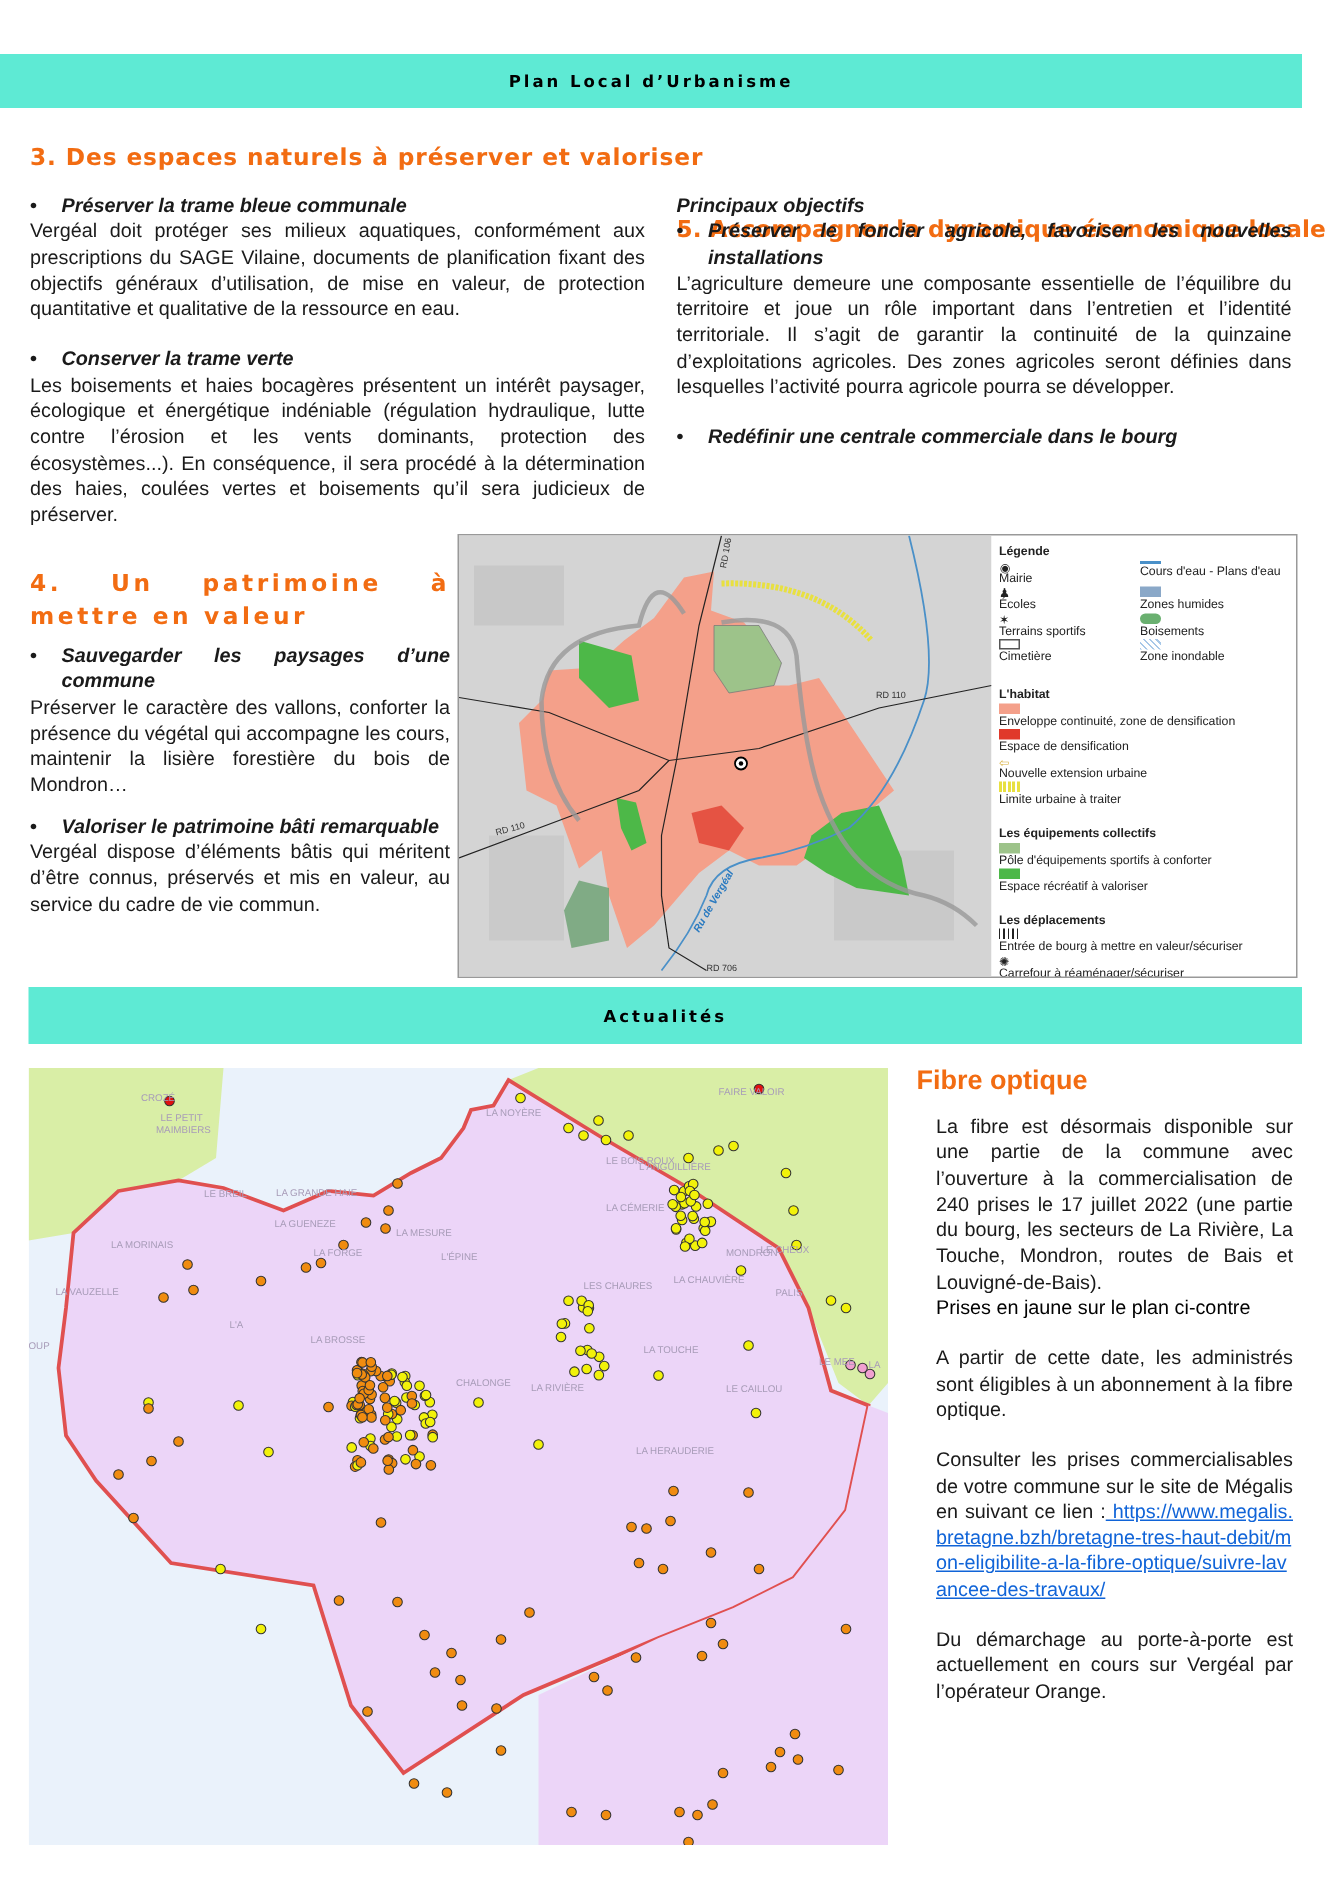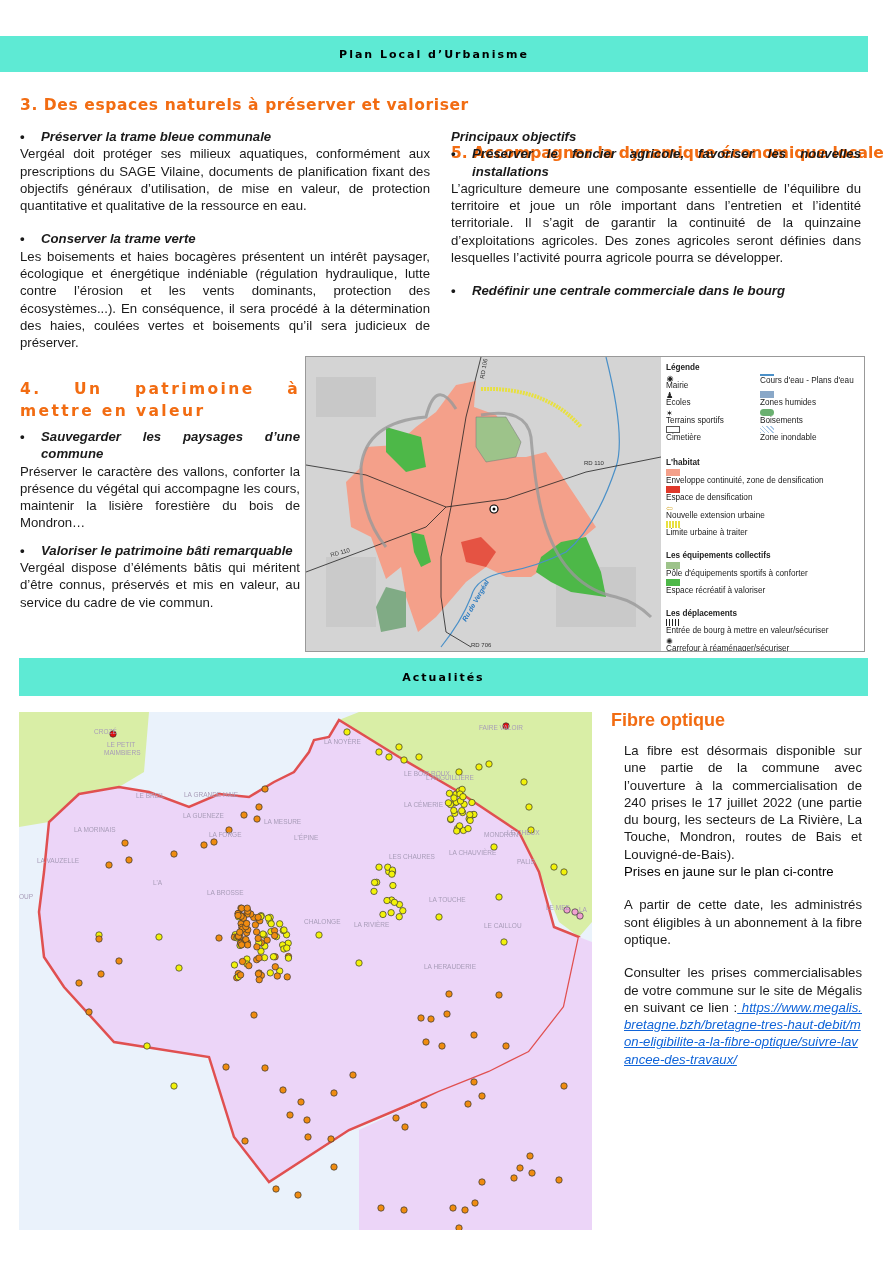--- a/index.html
+++ b/index.html
@@ -7,21 +7,21 @@
   .banner{position:absolute;background:#5eead4;color:#000;font-weight:bold;font-size:11px;letter-spacing:2px;display:flex;align-items:center;justify-content:center;font-family:"DejaVu Sans",sans-serif;}
   .b1{left:0;top:36px;width:868px;height:36px;}
   .b2{left:19px;top:658px;width:849px;height:38px;}
   h2{margin:0;color:#f26c12;font-size:15.5px;font-weight:bold;font-family:"DejaVu Sans",sans-serif;position:absolute;}
   .para{position:absolute;font-size:13.2px;line-height:17.3px;text-align:justify;}
   .para p{margin:0;}
   .bul{font-weight:bold;font-style:italic;display:flex;}
   .bul .dot{width:21px;flex:none;font-style:normal;}
   .gap{height:16px;}
   .blue{color:#000000;}
-  .link{color:#1064d8;text-decoration:underline;font-style:italic;}
+  .link{color:#1064d8;text-decoration:underline;}
   .mapbox{position:absolute;overflow:hidden;}
   .legend{position:absolute;left:665px;top:358px;width:205px;font-size:8.2px;line-height:10.6px;color:#222;}
   .legend .lh{font-weight:bold;margin-top:2px;}
   .lg-row{display:flex;flex-direction:column;}
   .sw{width:14px;height:7px;margin-right:6px;flex:none;display:inline-block;}
   .two{display:grid;grid-template-columns:94px 110px;}
 </style>
 </head>
 <body>
 
@@ -469,13 +469,14 @@
 
 <h2 style="left:611px;top:710px;font-size:18px;font-family:'Liberation Sans',sans-serif;">Fibre optique</h2>
 <div class="para" style="left:611px;top:742px;width:238px;margin-left:13px;">
   <p>La fibre est désormais disponible sur une partie de la commune avec l’ouverture à la commercialisation de 240 prises le 17 juillet 2022 (une partie du bourg, les secteurs de La Rivière, La Touche, Mondron, routes de Bais et Louvigné-de-Bais).</p>
   <p class="blue" style="text-align:left">Prises en jaune sur le plan ci-contre</p>
   <div class="gap"></div>
   <p>A partir de cette date, les administrés sont éligibles à un abonnement à la fibre optique.</p>
   <div class="gap"></div>
   <p><span>Consulter les prises commercialisables de votre commune sur le site de Mégalis en suivant ce lien :</span><a class="link" style="word-break:break-all"> https://www.megalis.bretagne.bzh/bretagne-tres-haut-debit/mon-eligibilite-a-la-fibre-optique/suivre-lavancee-des-travaux/</a></p>
   <div class="gap"></div>
+  <p>Du démarchage au porte-à-porte est actuellement en cours sur Vergéal par l’opérateur Orange.</p>
 </div>
 
 </body></html>

